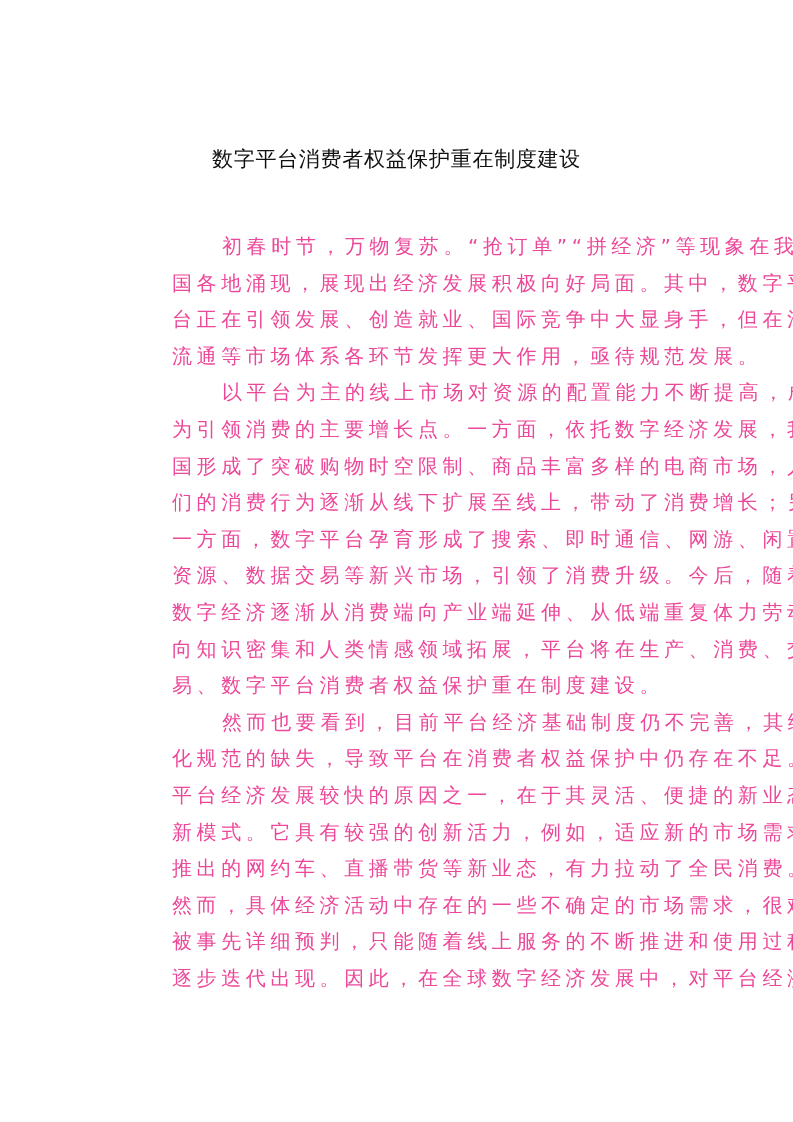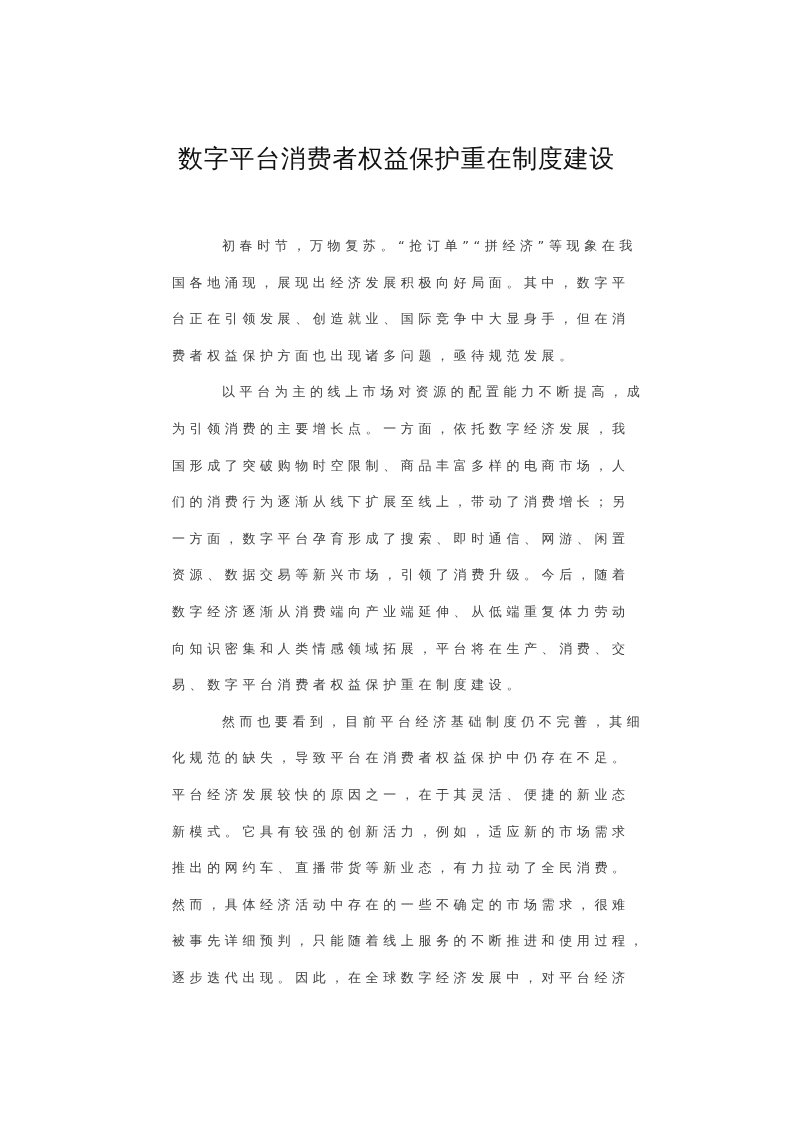--- a/index.html
+++ b/index.html
@@ -22,41 +22,41 @@
       width: 793px;
       height: 1122px;
       background: #ffffff;
     }
     .title {
       position: absolute;
       left: 0;
       top: 141px;
       width: 793px;
       text-align: center;
-      font-size: 25px;
+      font-size: 21px;
       line-height: 36px;
       letter-spacing: 0.7px;
       color: #111111;
       font-weight: normal;
       margin: 0;
     }
     .body-text {
       position: absolute;
       left: 122px;
       top: 228px;
       width: 560px;
     }
     .para {
       margin: 0;
-      font-size: 13px;
+      font-size: 20px;
       line-height: 36.6px;
       letter-spacing: 4.6px;
       text-indent: 50px;
       text-align: justify;
-      color: #404040;
+      color: #ec4899;
       word-break: break-all;
     }
     .line {
       display: block;
       white-space: nowrap;
       height: 36.6px;
     }
     .line.first {
       padding-left: 50px;
     }
@@ -65,21 +65,21 @@
 <body>
 
 <div class="page">
   <h1 class="title">数字平台消费者权益保护重在制度建设</h1>
 
   <div class="body-text">
     <div class="para">
       <span class="line first">初春时节，万物复苏。“抢订单”“拼经济”等现象在我</span>
       <span class="line">国各地涌现，展现出经济发展积极向好局面。其中，数字平</span>
       <span class="line">台正在引领发展、创造就业、国际竞争中大显身手，但在消</span>
-      <span class="line">费者权益保护方面也出现诸多问题，亟待规范发展。</span>
+      <span class="line">流通等市场体系各环节发挥更大作用，亟待规范发展。</span>
     </div>
     <div class="para">
       <span class="line first">以平台为主的线上市场对资源的配置能力不断提高，成</span>
       <span class="line">为引领消费的主要增长点。一方面，依托数字经济发展，我</span>
       <span class="line">国形成了突破购物时空限制、商品丰富多样的电商市场，人</span>
       <span class="line">们的消费行为逐渐从线下扩展至线上，带动了消费增长；另</span>
       <span class="line">一方面，数字平台孕育形成了搜索、即时通信、网游、闲置</span>
       <span class="line">资源、数据交易等新兴市场，引领了消费升级。今后，随着</span>
       <span class="line">数字经济逐渐从消费端向产业端延伸、从低端重复体力劳动</span>
       <span class="line">向知识密集和人类情感领域拓展，平台将在生产、消费、交</span>

